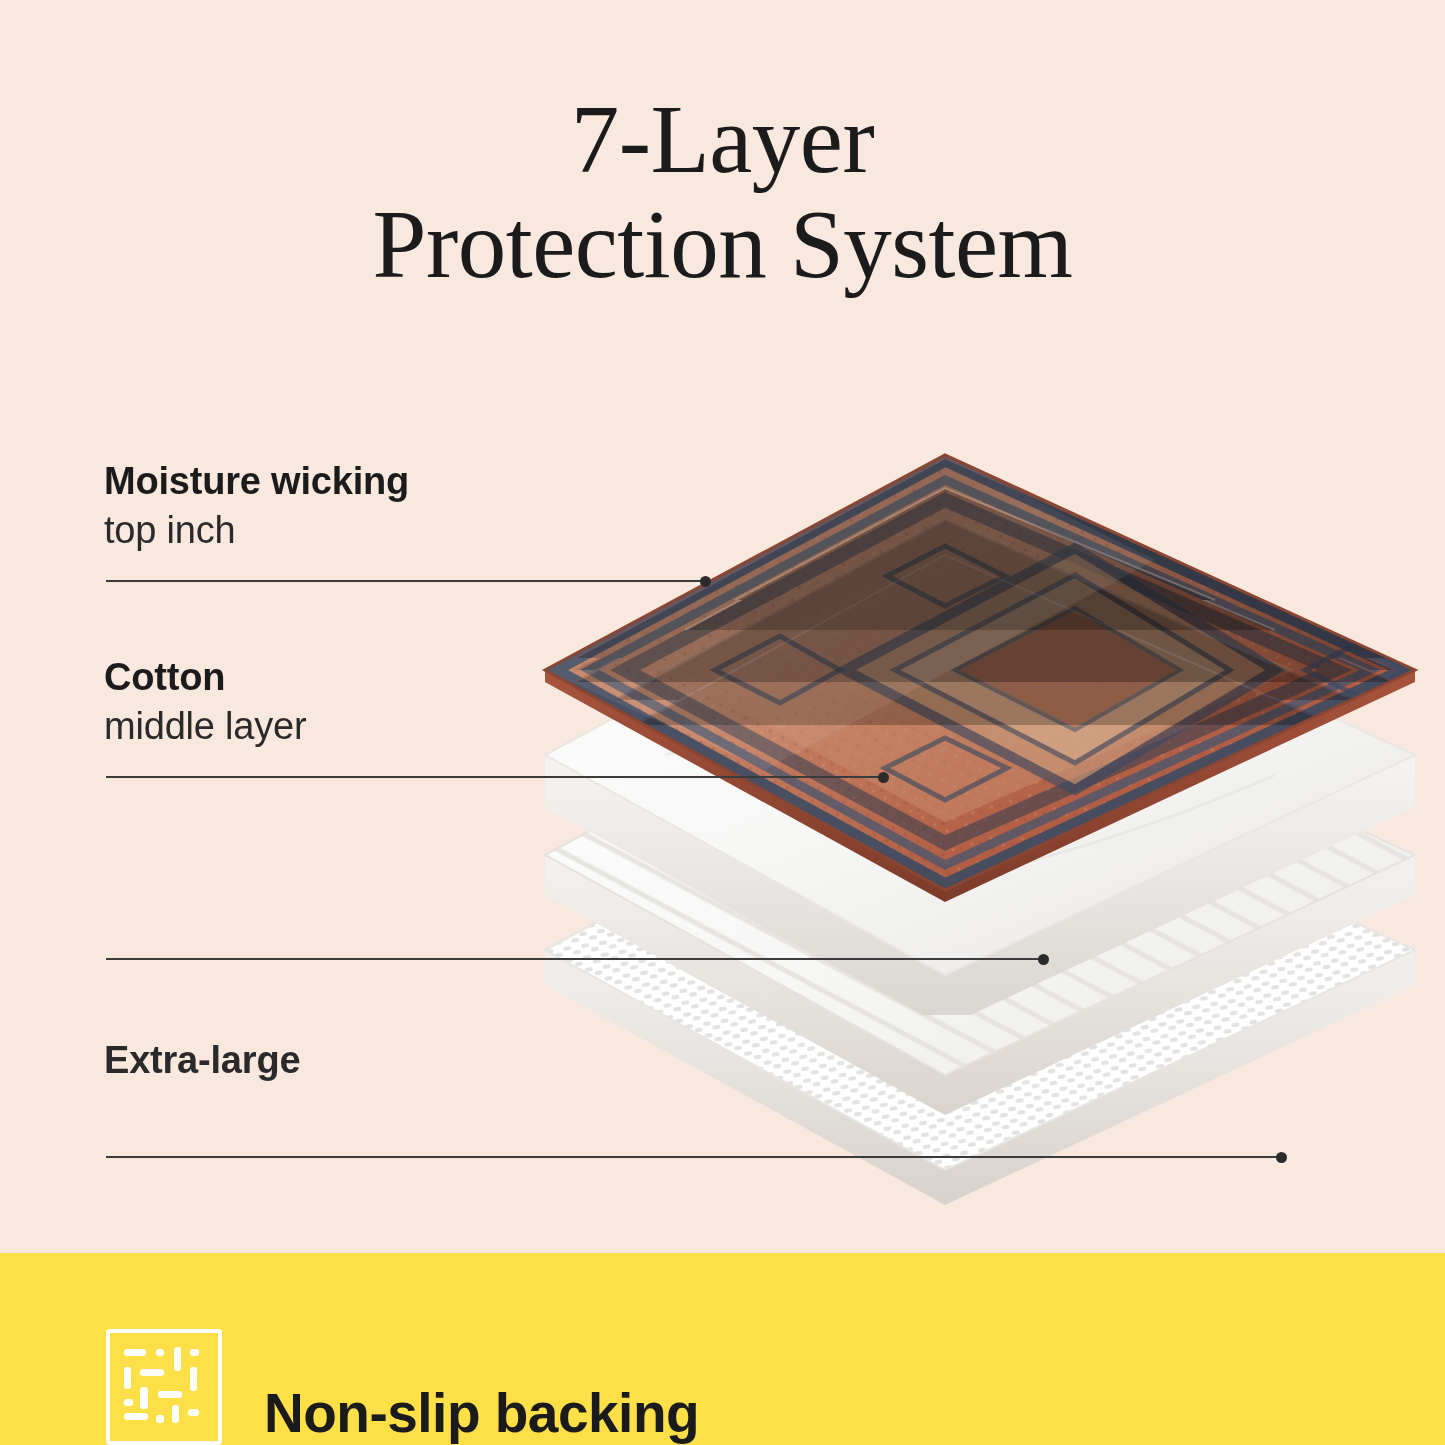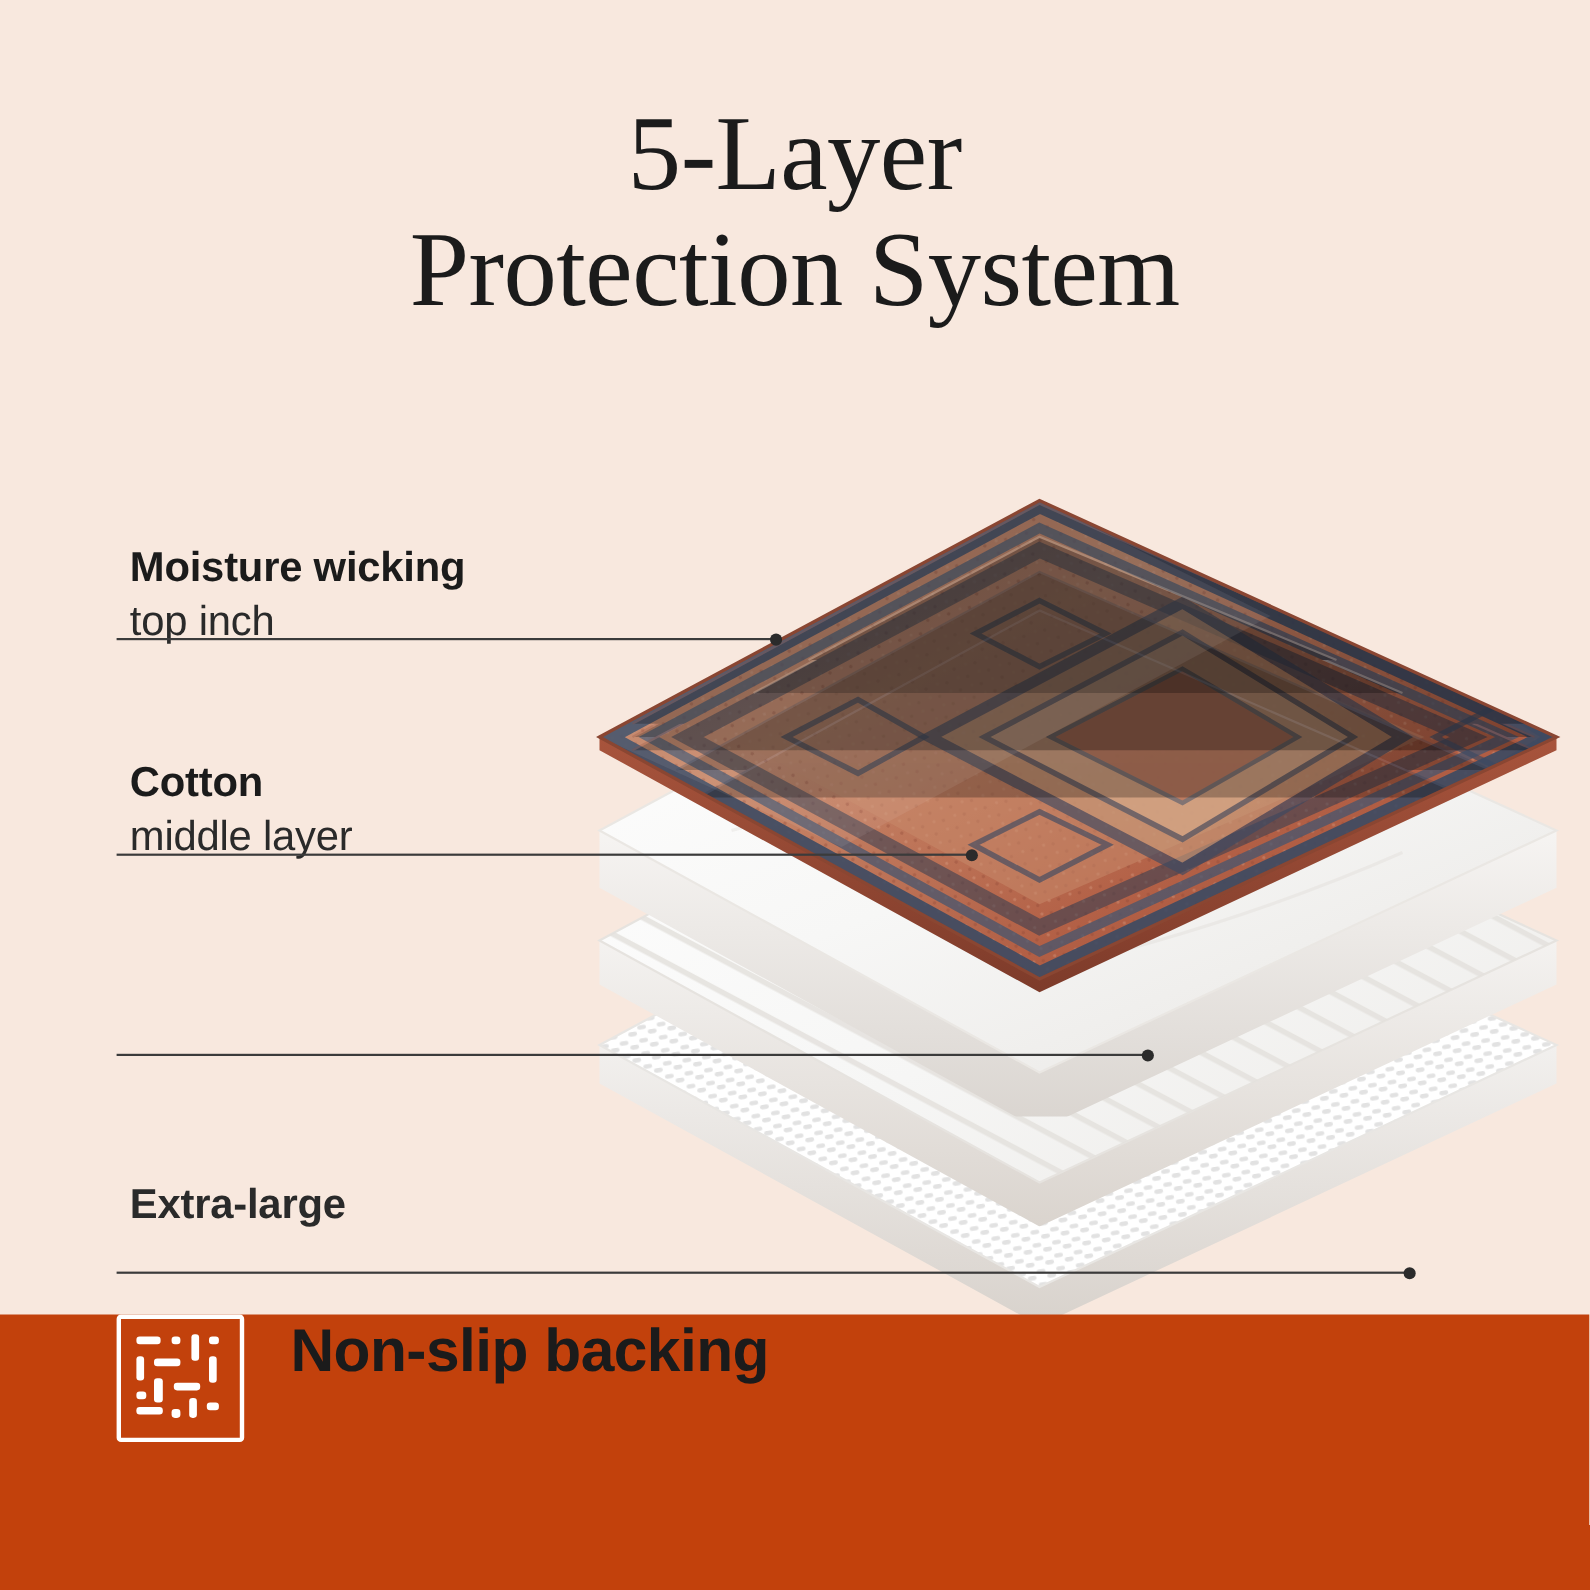--- a/index.html
+++ b/index.html
@@ -51,22 +51,21 @@
     left: 0;
     top: 0;
     width: 920px;
     height: 560px;
   }
   .slab svg { display: block; }
 
   
   .callout {
     position: absolute;
-    left: 118px;
-    margin-top: 35px;
+    left: 104px;
   }
   .callout .ctitle {
     font-size: 38px;
     font-weight: bold;
     color: #1b1b1b;
     letter-spacing: -0.2px;
     white-space: nowrap;
   }
   .callout .csub {
     font-size: 38px;
@@ -92,24 +91,24 @@
     border-radius: 50%;
     background: #2b2b2b;
   }
 
   
   .bottom-band {
     position: absolute;
     left: 0;
     bottom: 0;
     width: 100%;
-    height: 250px;
-    background: #c2410c;
+    height: 192px;
+    background: #fde047;
     display: flex;
-    align-items: flex-start;
+    align-items: flex-end;
   }
   .band-icon {
     margin-left: 106px;
     width: 108px;
     height: 108px;
     border: 4px solid #ffffff;
     border-radius: 4px;
     position: relative;
     flex: none;
   }
@@ -125,21 +124,21 @@
     color: #1b1b1b;
     letter-spacing: -0.5px;
   }
 </style>
 </head>
 <body>
 
 <div id="infographic">
 
   <div class="title-block">
-    <span class="title-line">5-Layer</span>
+    <span class="title-line">7-Layer</span>
     <span class="title-line">Protection System</span>
   </div>
 
   <div class="stack">
 
     <div class="slab" style="top:280px;">
       <svg width="920" height="560" viewBox="0 0 920 560">
         <defs>
           <pattern id="weave" width="18" height="12" patternUnits="userSpaceOnUse" patternTransform="rotate(-9)">
             <rect width="18" height="12" fill="#ffffff"></rect>

